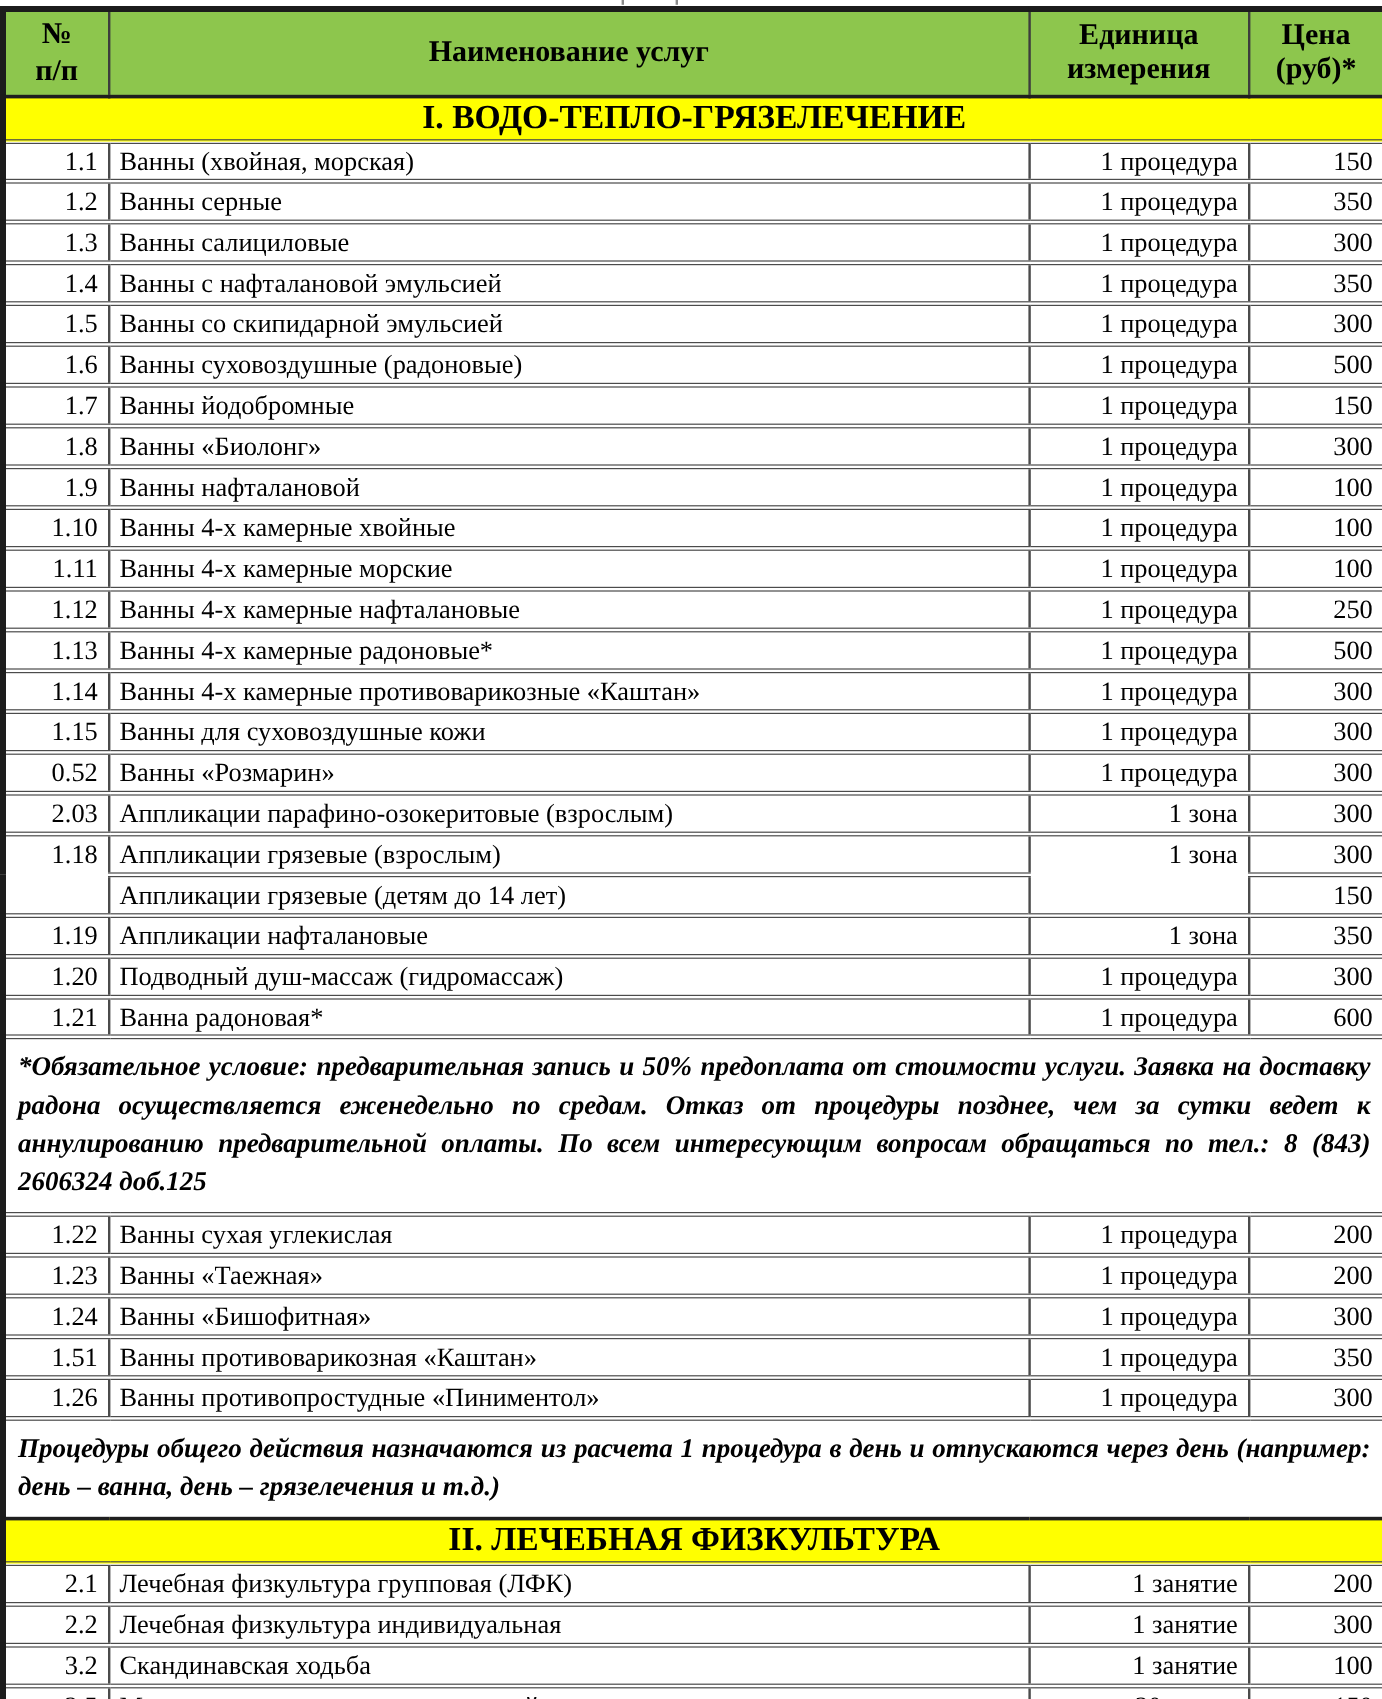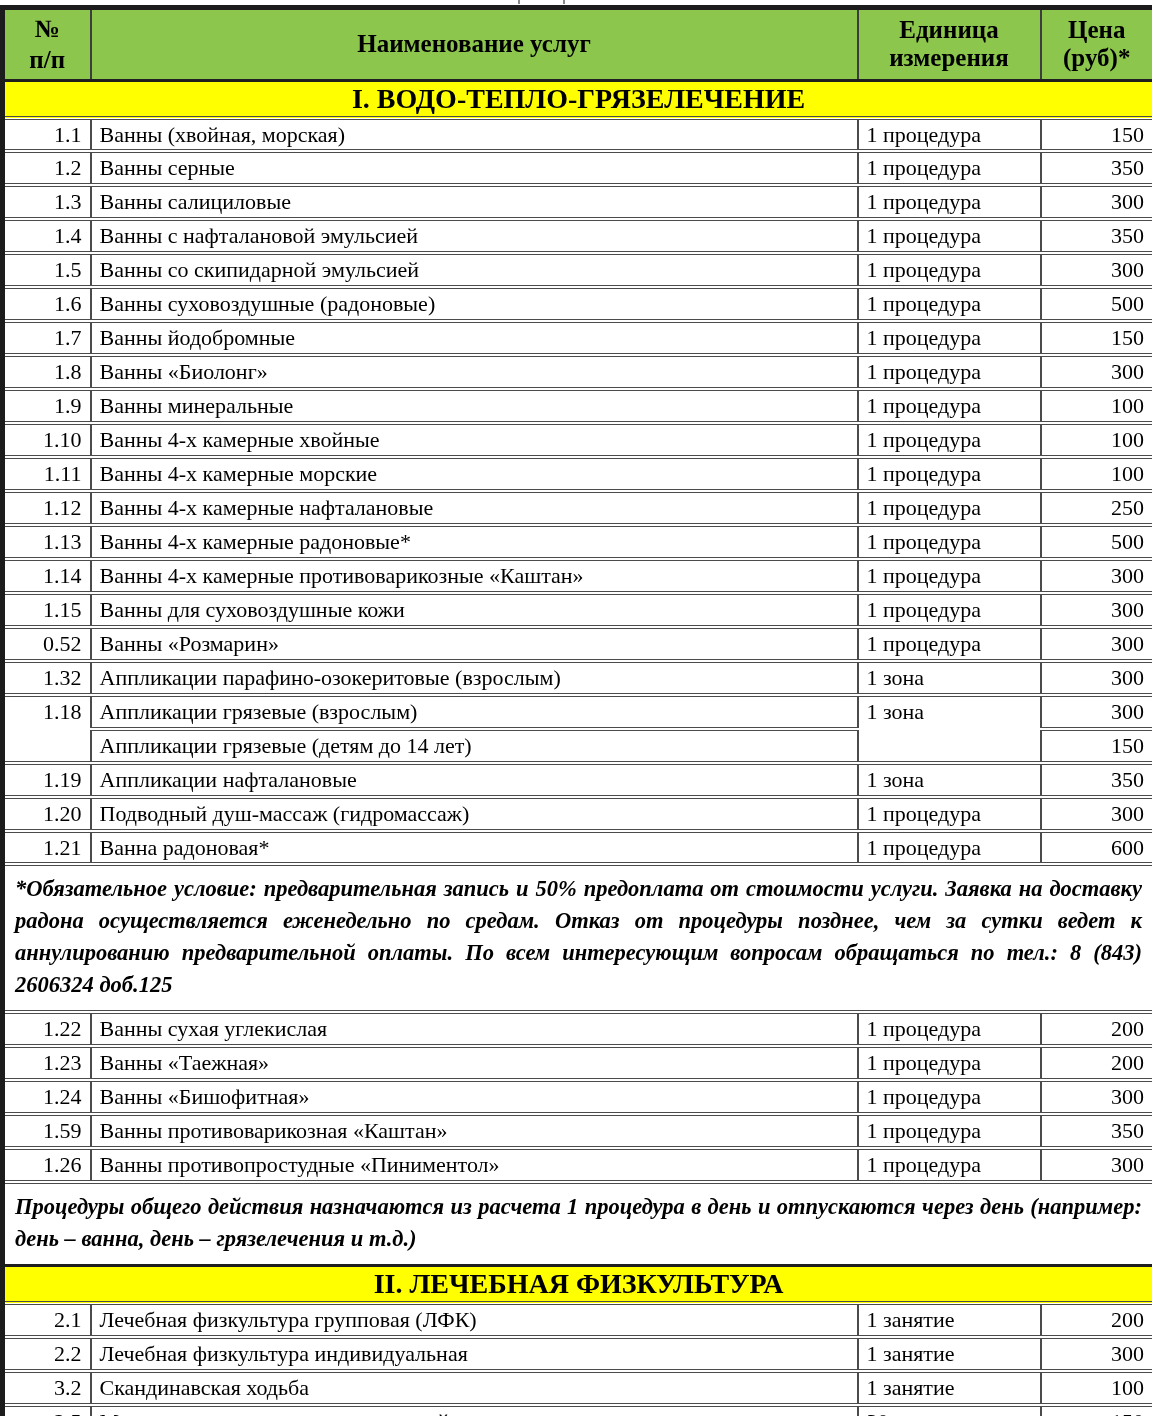--- a/index.html
+++ b/index.html
@@ -42,21 +42,21 @@
     border-top:4px double #4b4b4b;
     border-bottom:4px double #4b4b4b;
     font-size:22px;
     padding:2px 8px;
     height:25px;
     vertical-align:top;
     line-height:1.18;
   }
   td.num{text-align:right;padding-right:9px;}
   td.name{text-align:justify;}
-  td.unit{text-align:left;padding-left:10px;}
+  td.unit{text-align:right;padding-left:10px;}
   td.price{text-align:right;padding-right:13px;}
   td.vmid{vertical-align:middle;}
 
   tr.note td{
     border:3px solid #1f1f1f;
     font-weight:bold;
     font-style:italic;
     font-size:22.5px;
     text-align:justify;
     padding:7px 10px 9px 10px;
@@ -148,21 +148,21 @@
 
   <tr class="item">
     <td class="num">1.8</td>
     <td class="name">Ванны «Биолонг»</td>
     <td class="unit">1 процедура</td>
     <td class="price">300</td>
   </tr>
 
   <tr class="item">
     <td class="num">1.9</td>
-    <td class="name">Ванны минеральные</td>
+    <td class="name">Ванны нафталановой</td>
     <td class="unit">1 процедура</td>
     <td class="price">100</td>
   </tr>
 
   <tr class="item">
     <td class="num">1.10</td>
     <td class="name">Ванны 4-х камерные хвойные</td>
     <td class="unit">1 процедура</td>
     <td class="price">100</td>
   </tr>
@@ -203,21 +203,21 @@
   </tr>
 
   <tr class="item">
     <td class="num">0.52</td>
     <td class="name">Ванны «Розмарин»</td>
     <td class="unit">1 процедура</td>
     <td class="price">300</td>
   </tr>
 
   <tr class="item">
-    <td class="num">1.32</td>
+    <td class="num">2.03</td>
     <td class="name">Аппликации парафино-озокеритовые (взрослым)</td>
     <td class="unit">1 зона</td>
     <td class="price">300</td>
   </tr>
 
   <tr class="item">
     <td class="num" rowspan="2">1.18</td>
     <td class="name">Аппликации грязевые (взрослым)</td>
     <td class="unit vmid" rowspan="2">1 зона</td>
     <td class="price">300</td>
@@ -267,21 +267,21 @@
   </tr>
 
   <tr class="item">
     <td class="num">1.24</td>
     <td class="name">Ванны «Бишофитная»</td>
     <td class="unit">1 процедура</td>
     <td class="price">300</td>
   </tr>
 
   <tr class="item">
-    <td class="num">1.59</td>
+    <td class="num">1.51</td>
     <td class="name">Ванны противоварикозная «Каштан»</td>
     <td class="unit">1 процедура</td>
     <td class="price">350</td>
   </tr>
 
   <tr class="item">
     <td class="num">1.26</td>
     <td class="name">Ванны противопростудные «Пиниментол»</td>
     <td class="unit">1 процедура</td>
     <td class="price">300</td>

